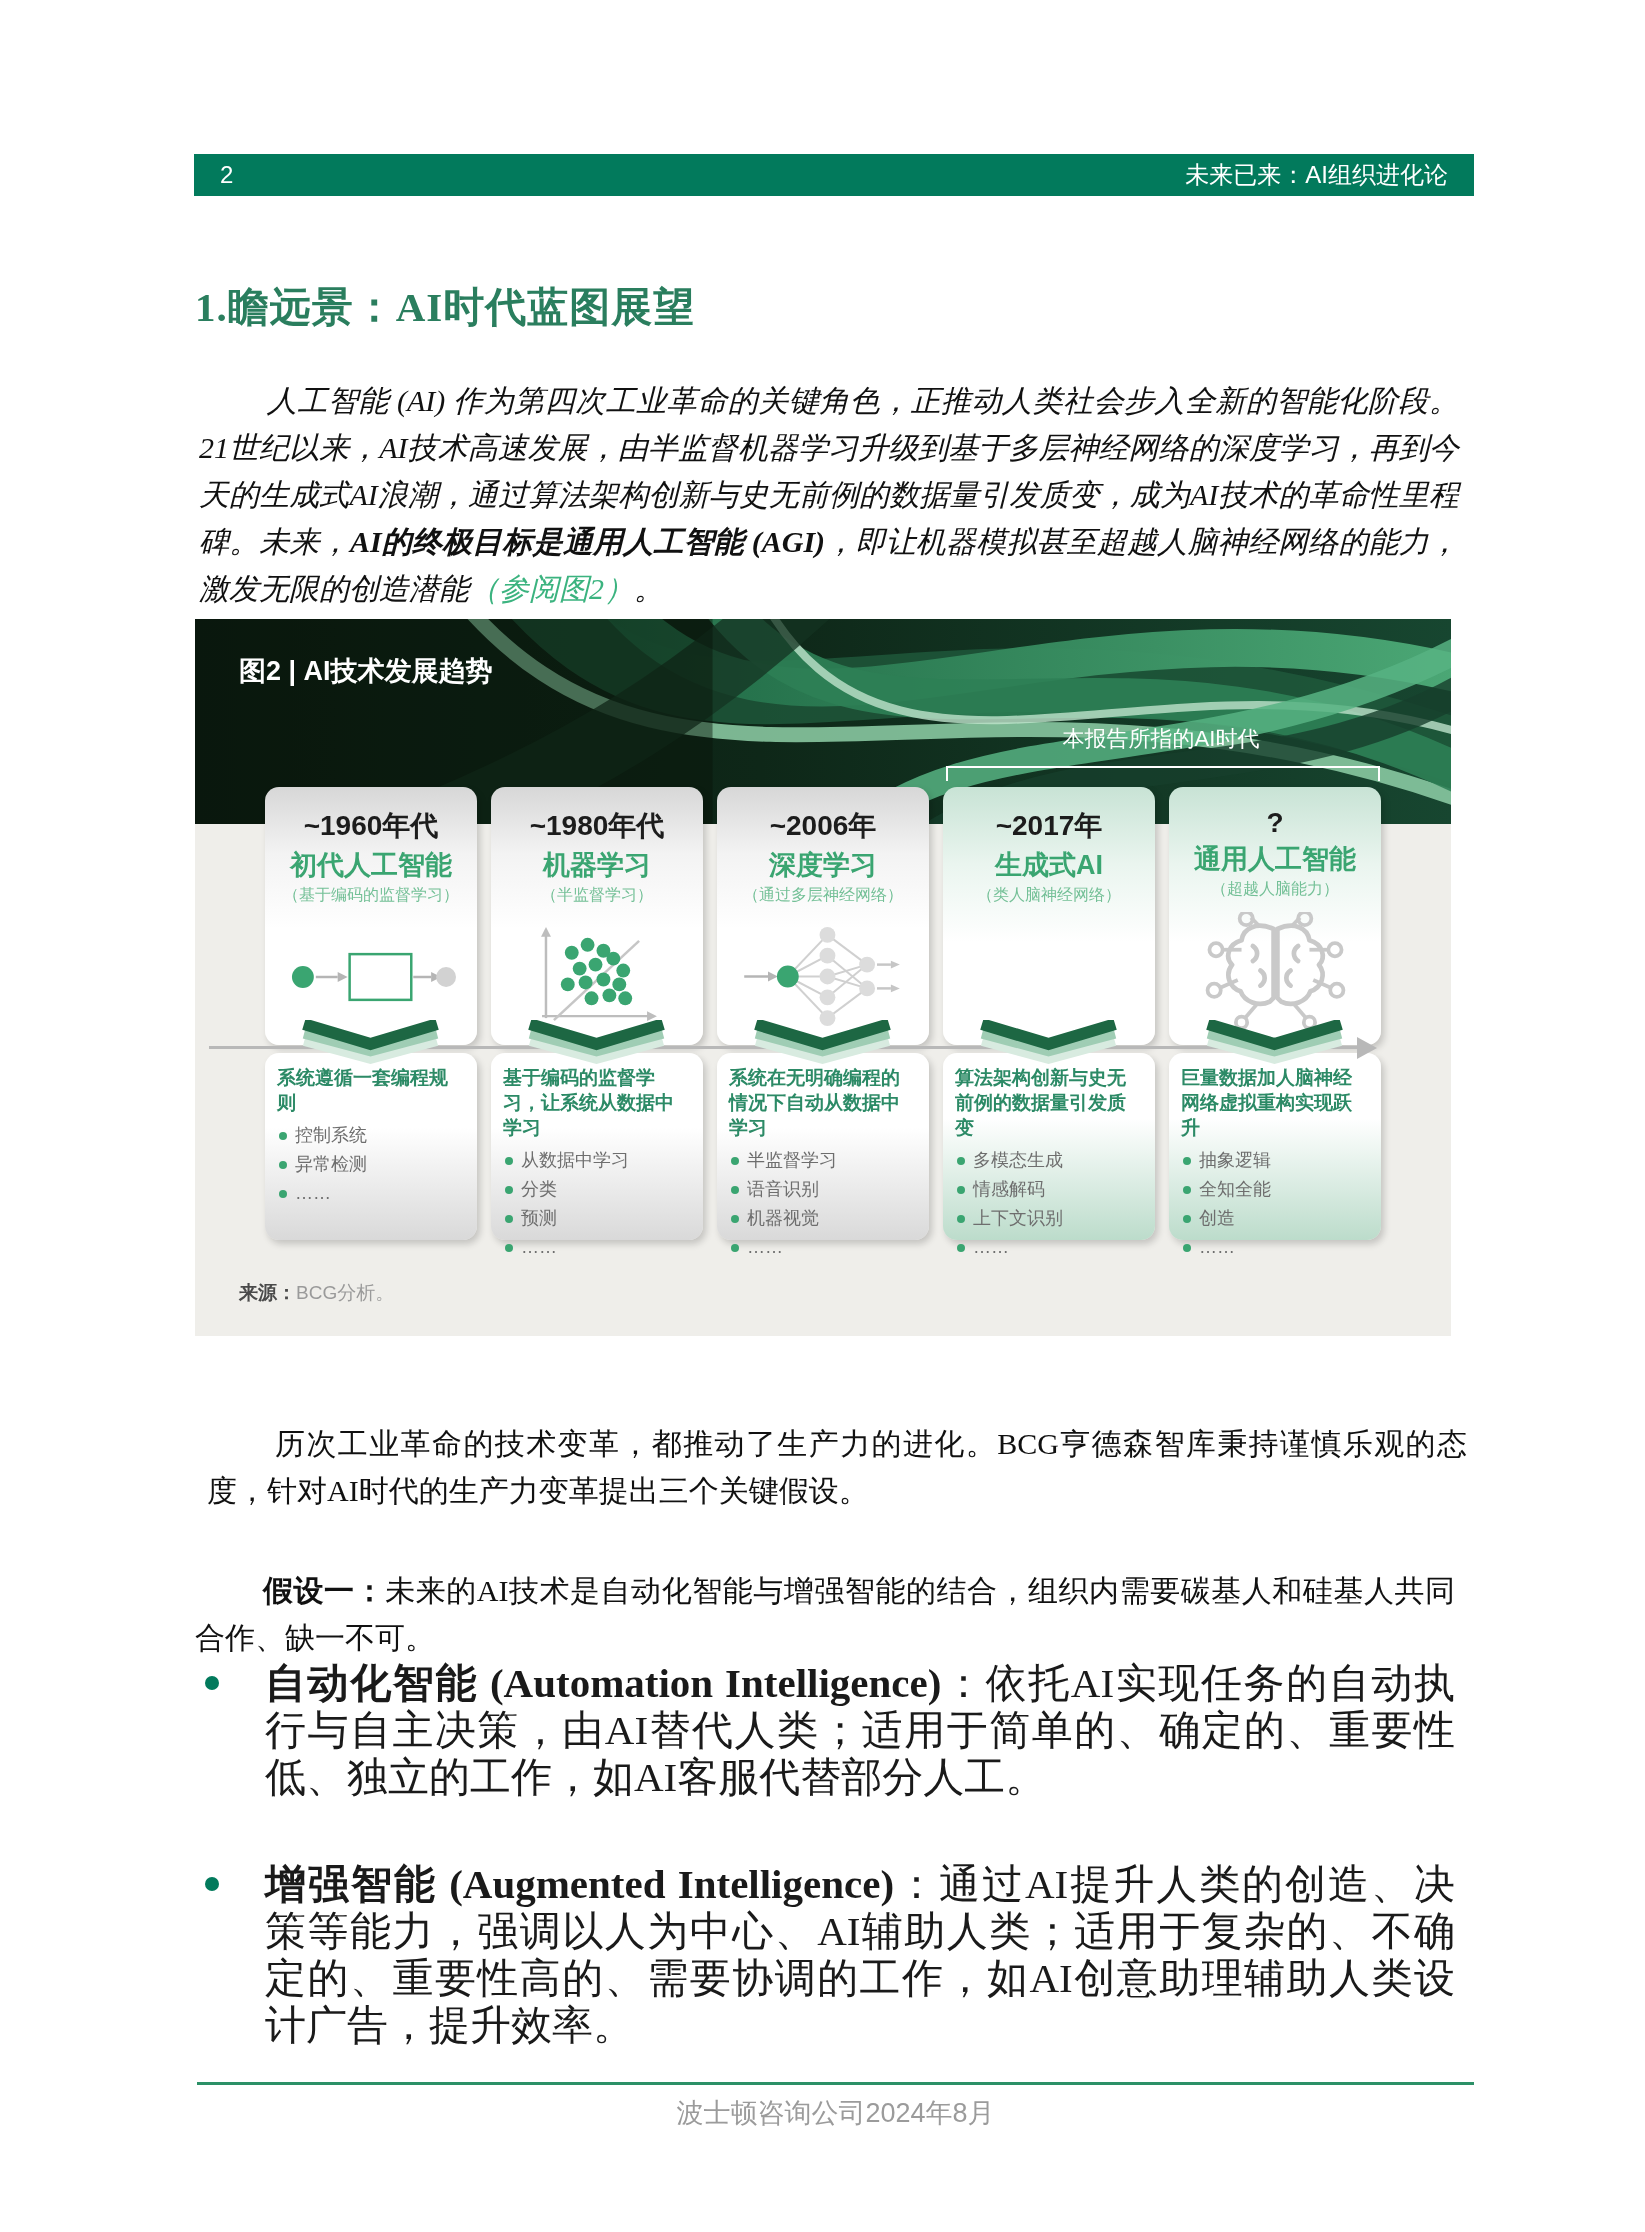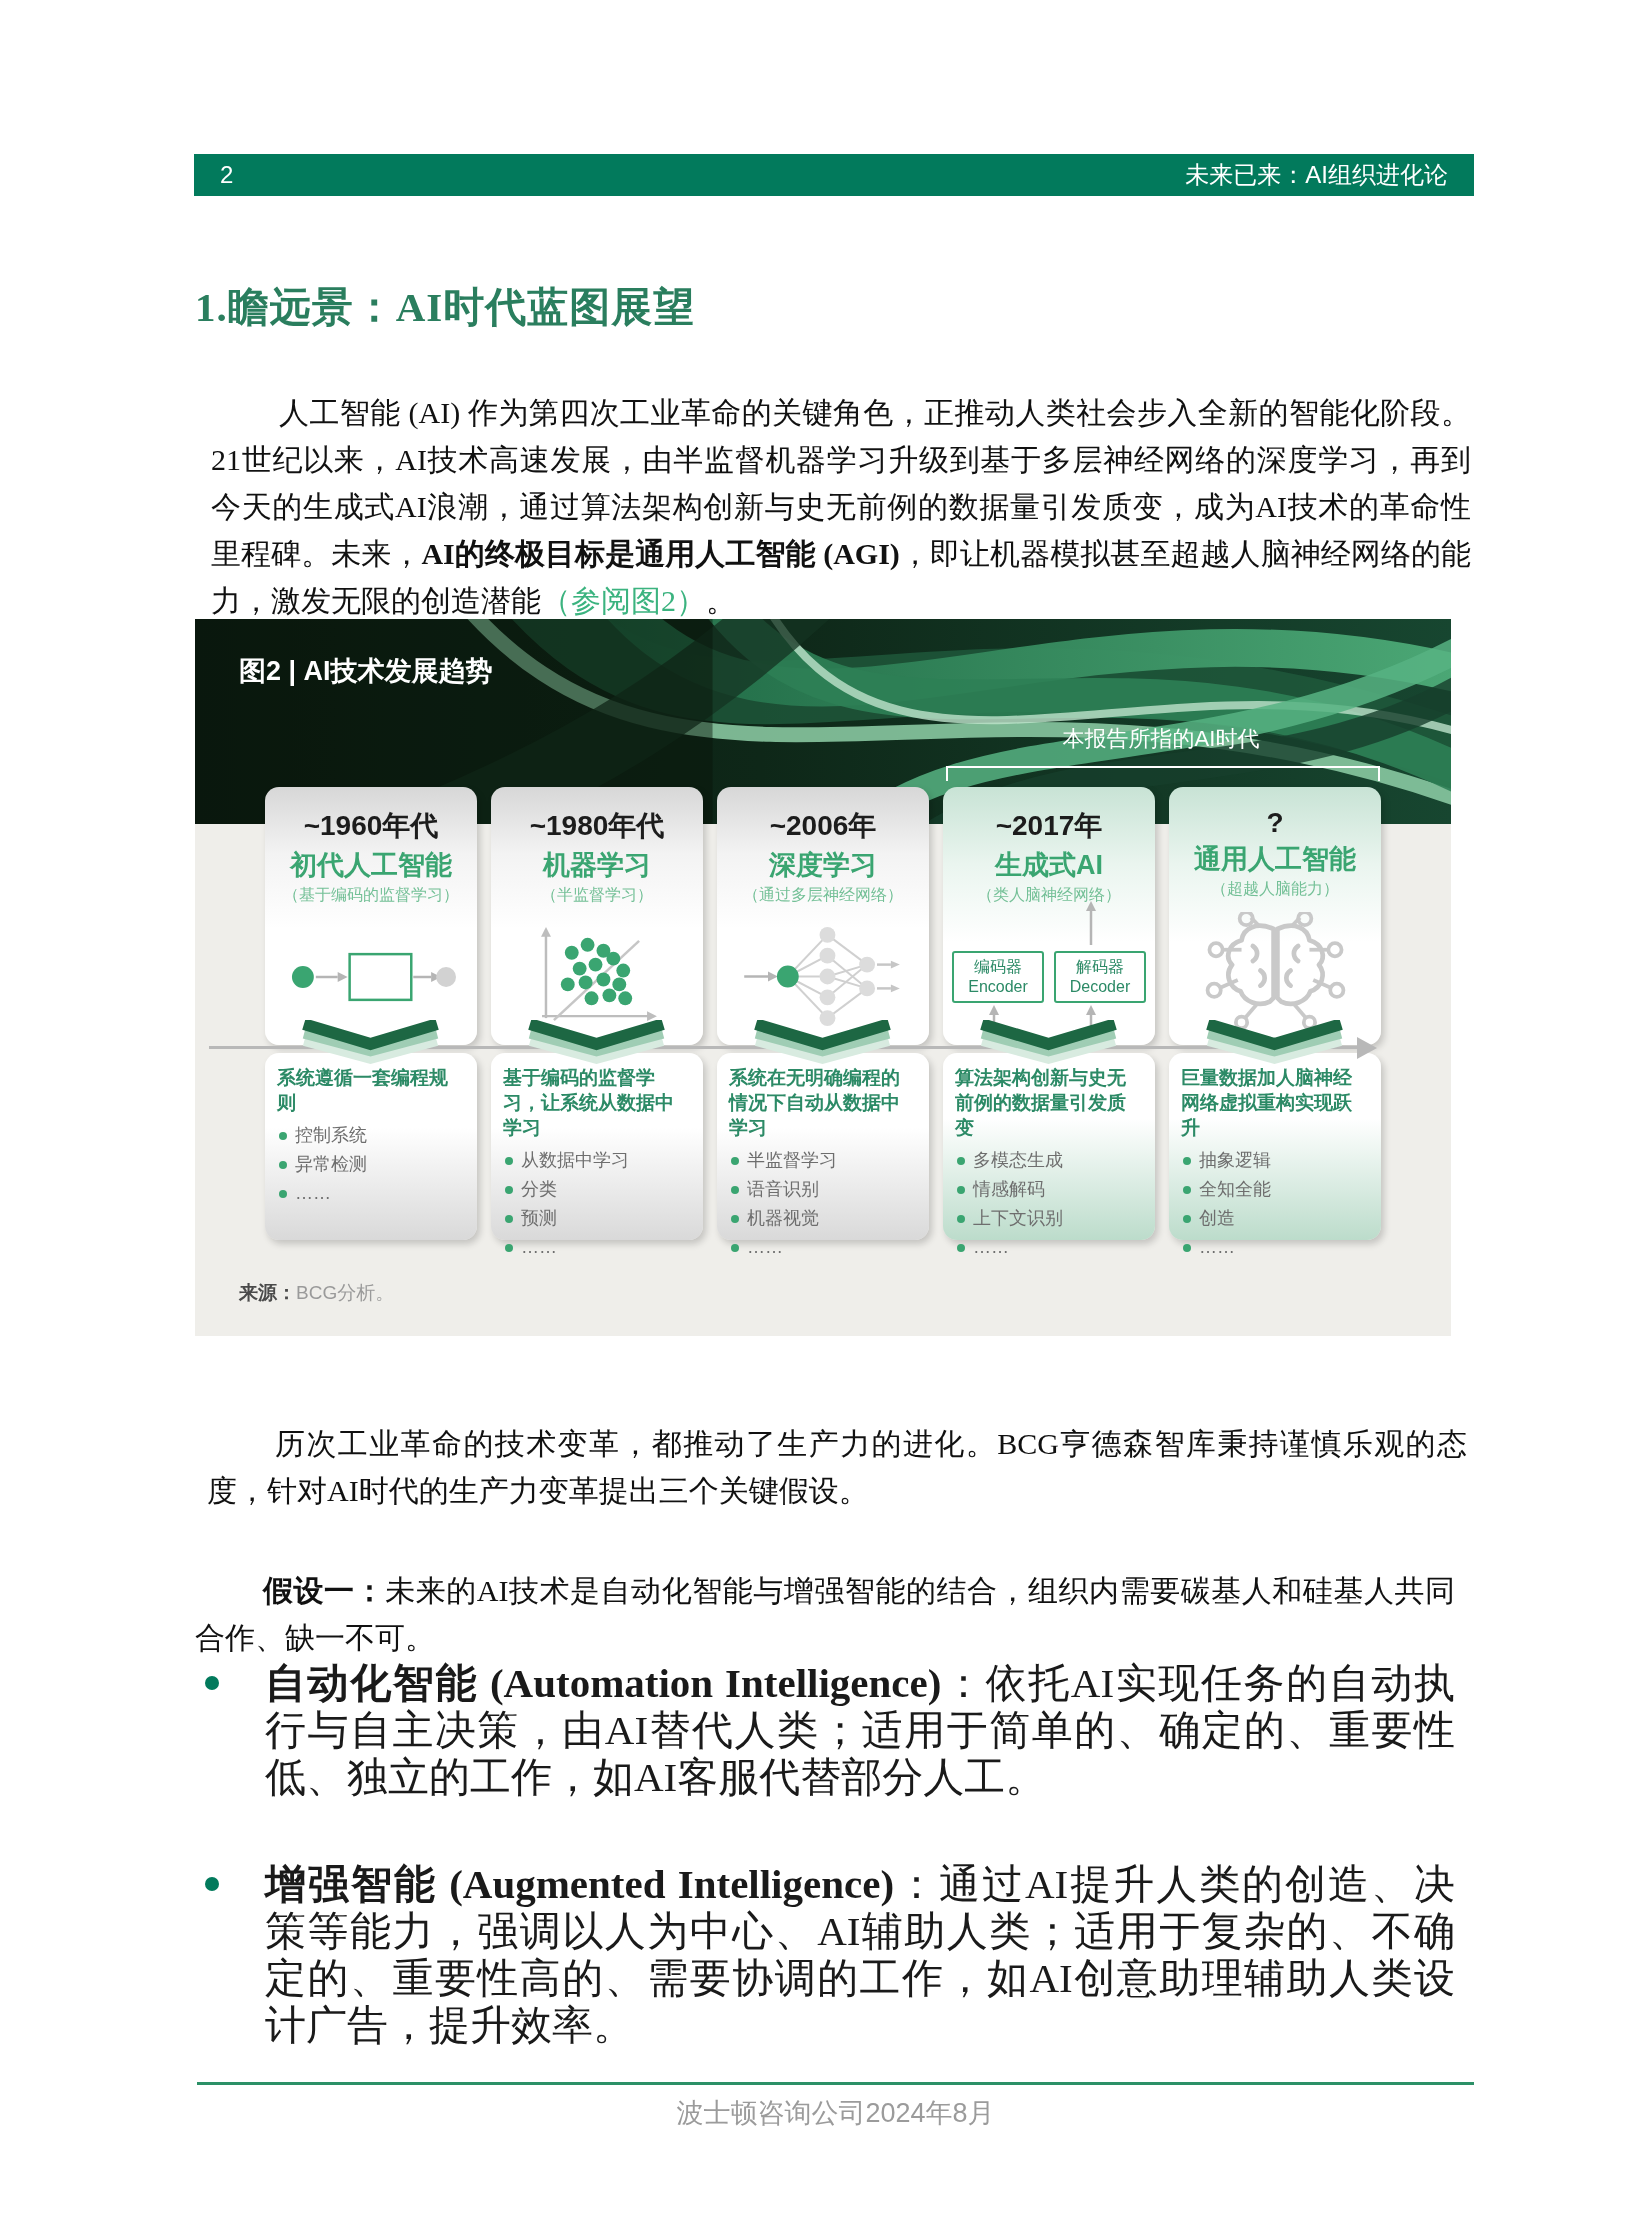--- a/index.html
+++ b/index.html
@@ -120,21 +120,21 @@
 </head>
 <body>
 
 <div class="abs header-bar">
   <span>2</span>
   <span>未来已来：AI组织进化论</span>
 </div>
 
 <h1 class="abs section-title" style="margin:0;">1.瞻远景：AI时代蓝图展望</h1>
 
-<p class="abs para indent" style="top:373px;margin:16px;">
+<p class="abs para indent" style="top:373px;margin:4px;font-style:italic;">
   <span>人工智能 (AI) 作为第四次工业革命的关键角色，正推动人类社会步入全新的智能化阶段。21世纪以来，AI技术高速发展，由半监督机器学习升级到基于多层神经网络的深度学习，再到今天的生成式AI浪潮，通过算法架构创新与史无前例的数据量引发质变，成为AI技术的革命性里程碑。未来，</span><strong>AI的终极目标是通用人工智能 (AGI)</strong><span>，即让机器模拟甚至超越人脑神经网络的能力，激发无限的创造潜能</span><a href="#" class="ref-link">（参阅图2）</a><span>。</span>
 </p>
 
 <div class="abs figure">
 
   <svg class="fig-bg" viewBox="0 0 1262 206" preserveAspectRatio="none">
     <defs>
       <linearGradient id="bgGrad" x1="0" y1="0" x2="1" y2="0">
         <stop offset="0" stop-color="#0a1b11"></stop>
         <stop offset="0.45" stop-color="#0e2718"></stop>
@@ -309,44 +309,20 @@
           <li><span class="mini-dot"></span><span>……</span></li>
         </ul>
       </div>
     </div>
 
     <div class="col green">
       <div class="icon-card">
         <div class="year">~2017年</div>
         <div class="col-title">生成式AI</div>
         <div class="col-sub">（类人脑神经网络）</div>
-        <div class="icon-zone">
-          <div class="codec-wrap">
-            <svg class="codec-arrow" style="left:36px;top:52px;" width="12" height="40" viewBox="0 0 12 40">
-              <line x1="6" y1="38" x2="6" y2="10" stroke="#b5b5b5" stroke-width="2.5"></line>
-                <polygon points="1,12 6,2 11,12" fill="#b5b5b5"></polygon>
-            </svg>
-            <svg class="codec-arrow" style="left:133px;top:52px;" width="12" height="40" viewBox="0 0 12 40">
-              <line x1="6" y1="38" x2="6" y2="10" stroke="#b5b5b5" stroke-width="2.5"></line>
-                <polygon points="1,12 6,2 11,12" fill="#b5b5b5"></polygon>
-            </svg>
-            <svg class="codec-arrow" style="left:133px;top:-52px;" width="12" height="48" viewBox="0 0 12 48">
-              <line x1="6" y1="46" x2="6" y2="10" stroke="#b5b5b5" stroke-width="2.5"></line>
-                <polygon points="1,12 6,2 11,12" fill="#b5b5b5"></polygon>
-            </svg>
-            <div class="codec-box">
-              <div>编码器</div>
-              <div>Encoder</div>
-            </div>
-            <div class="codec-box">
-              <div>解码器</div>
-              <div>Decoder</div>
-            </div>
-          </div>
-        </div>
       </div>
       <div class="text-card">
         <h4>算法架构创新与史无前例的数据量引发质变</h4>
         <ul>
           <li><span class="mini-dot"></span><span>多模态生成</span></li>
           <li><span class="mini-dot"></span><span>情感解码</span></li>
           <li><span class="mini-dot"></span><span>上下文识别</span></li>
           <li><span class="mini-dot"></span><span>……</span></li>
         </ul>
       </div>

